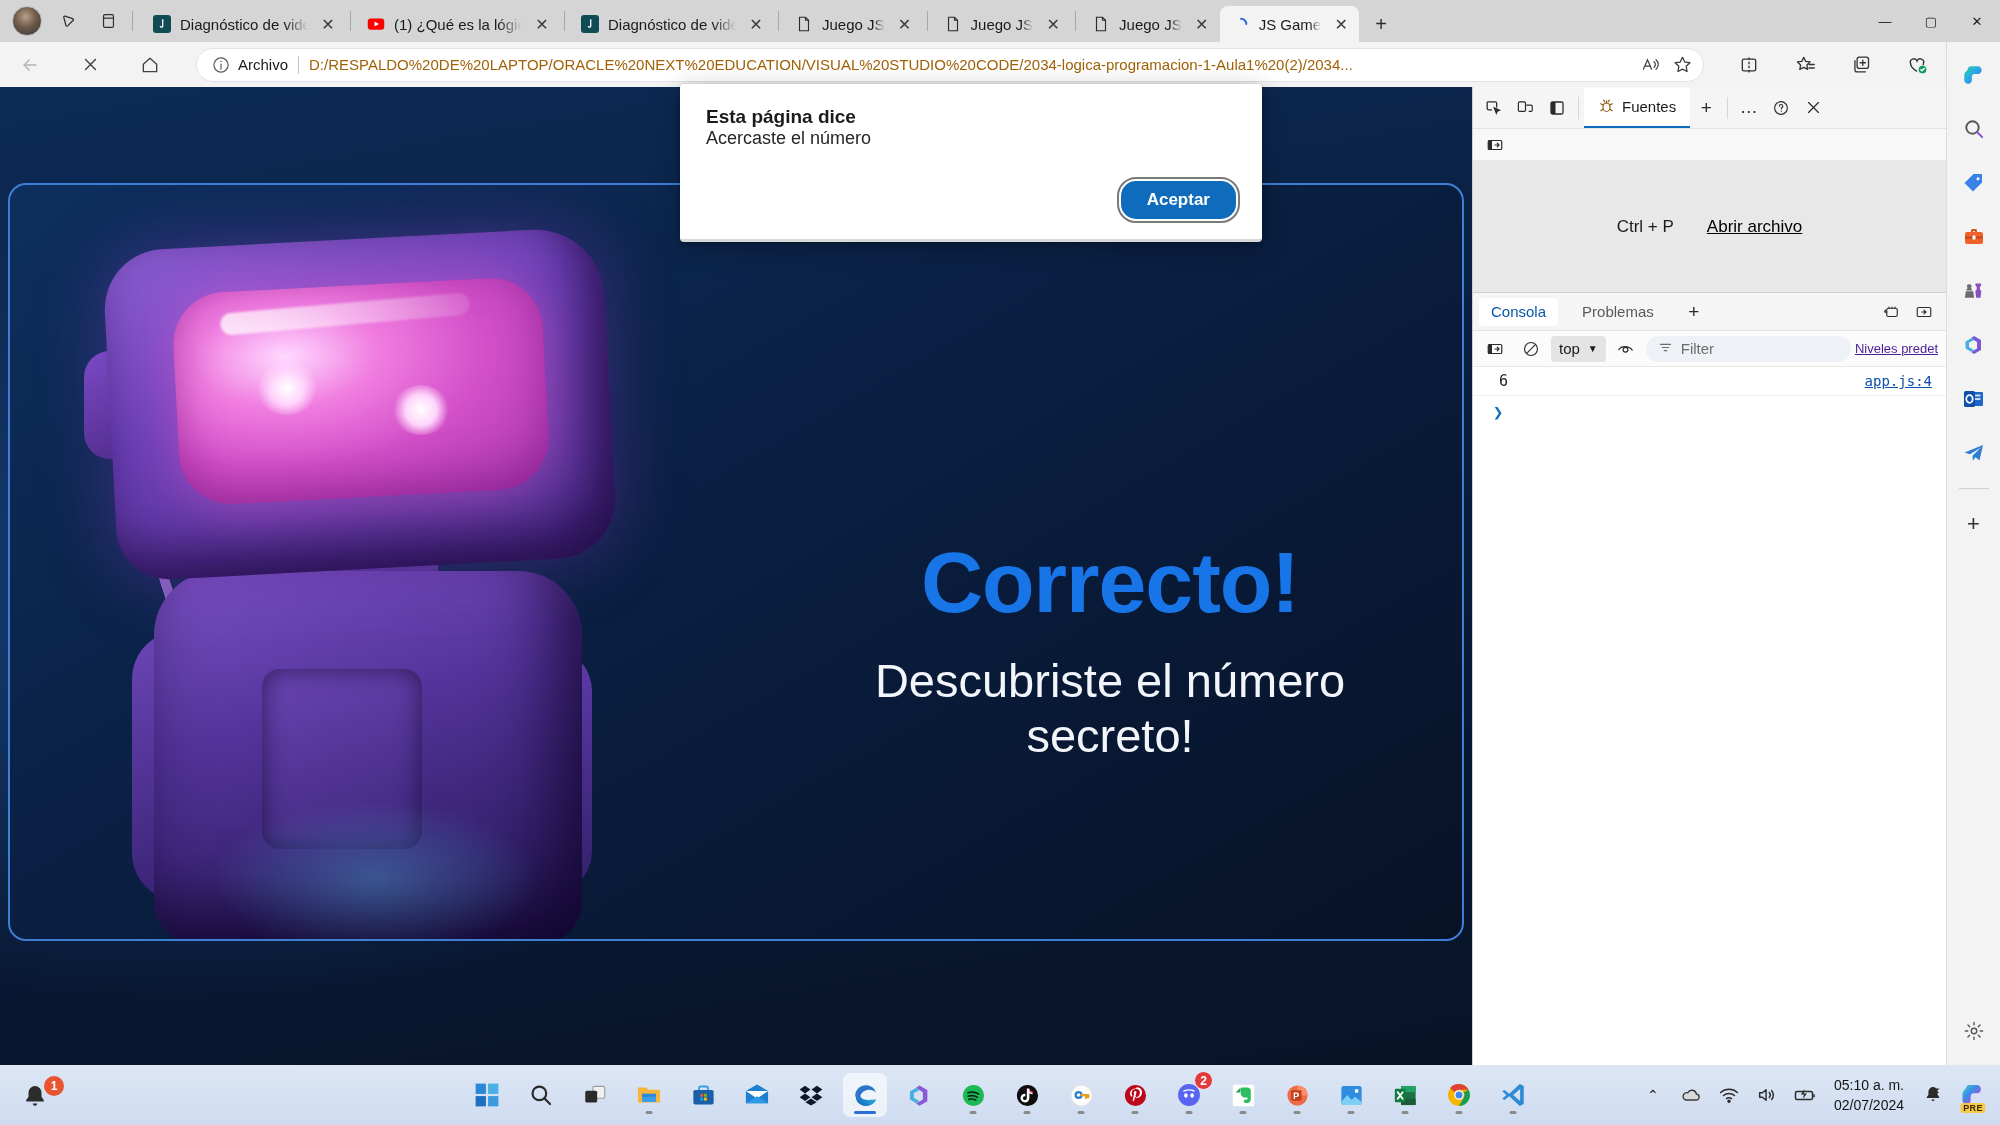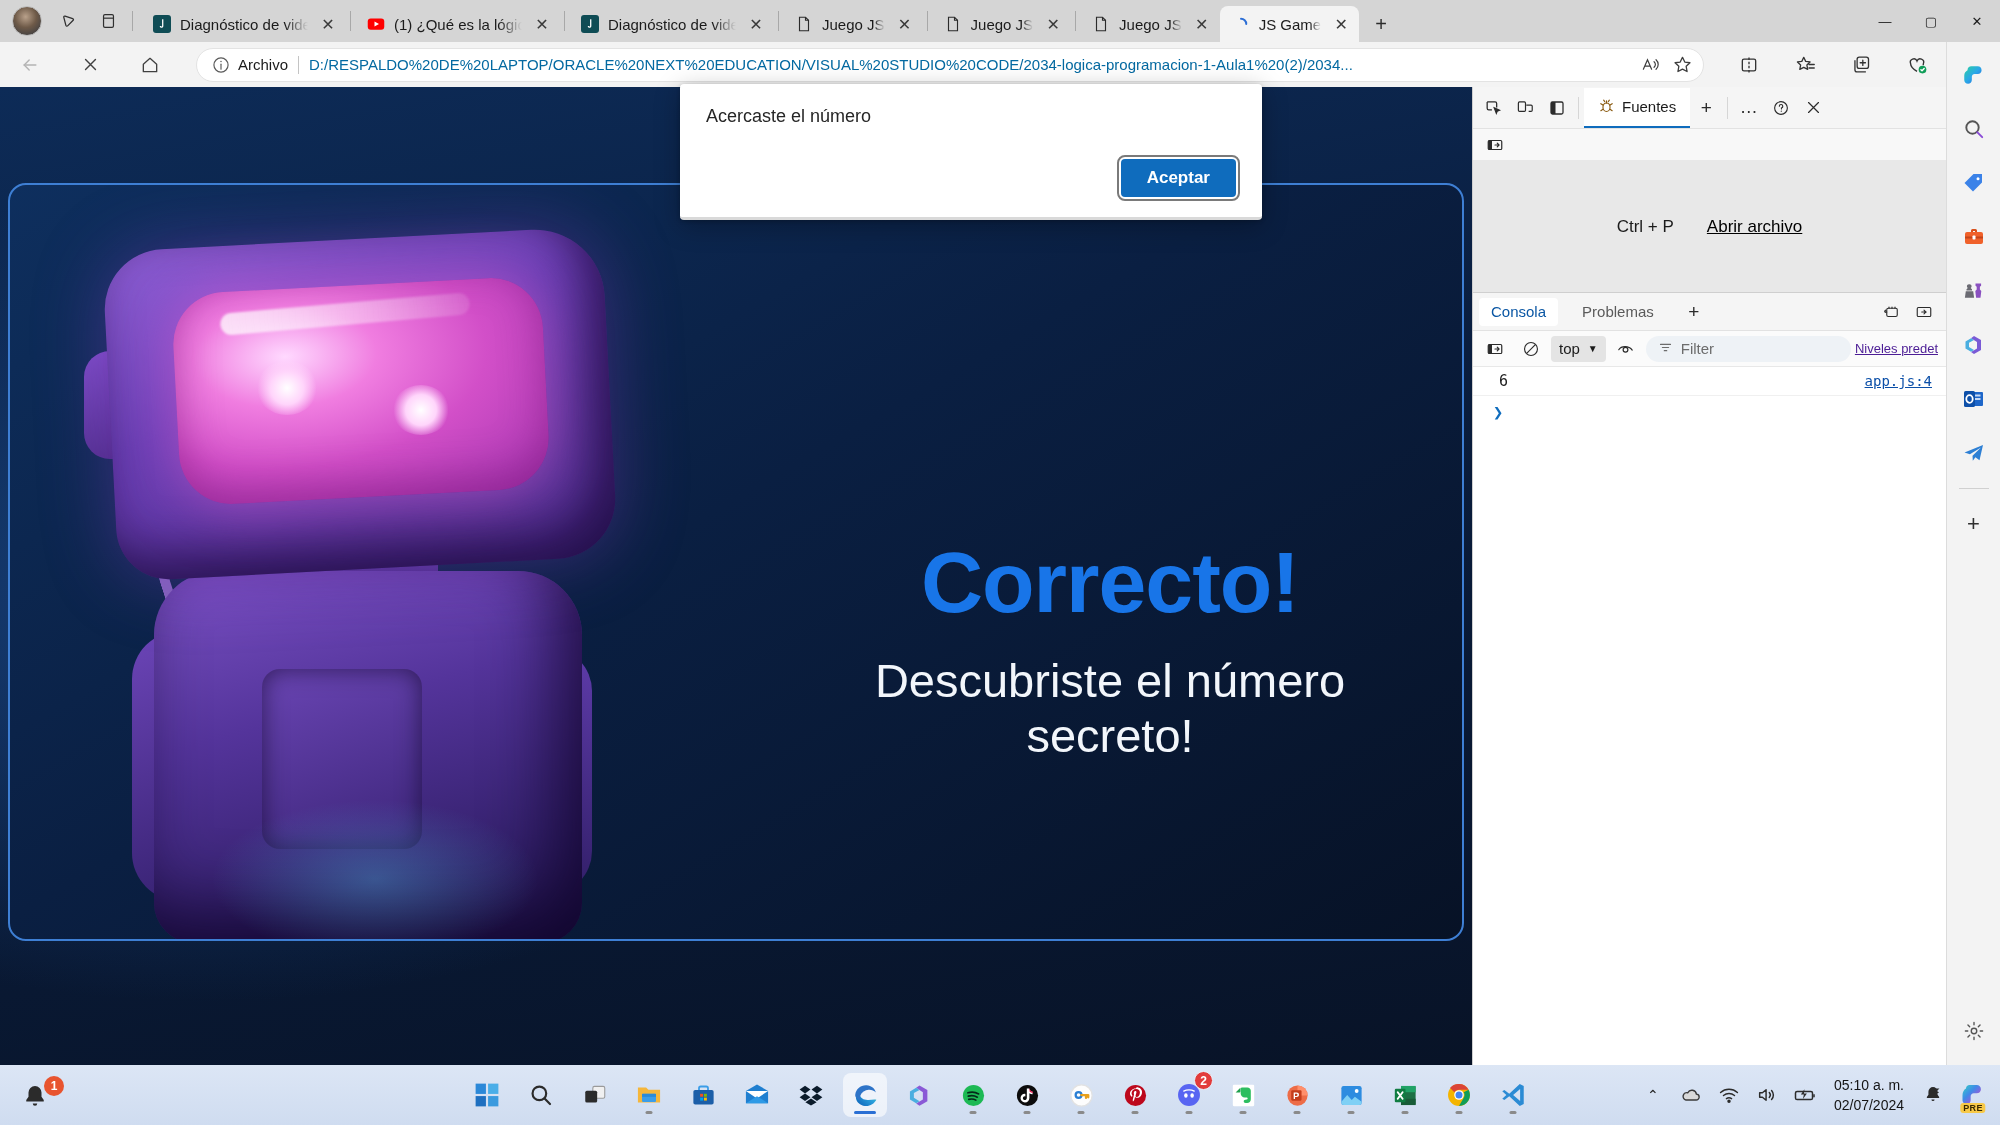--- a/index.html
+++ b/index.html
@@ -79,21 +79,21 @@
   .nav-btn.disabled { color: #b4b4b4; }
   #omnibox {
     flex: 1; height: 34px; background: #ffffff; border-radius: 17px;
     display: flex; align-items: center; padding: 0 6px 0 14px; margin: 0 8px;
     min-width: 0; border: 1px solid #e3e3e3;
   }
   #omnibox-info { width: 20px; height: 20px; flex: none; color: #5a5a5a; display:flex; }
   #omnibox-scheme { font-size: 15px; color: #1a1a1a; margin-left: 7px; flex: none; }
   #omnibox-divider { width: 1px; height: 18px; background: #c4c4c4; margin: 0 10px; flex: none; }
   #omnibox-url {
-    font-size: 15px; color: #0369a1; white-space: nowrap;
+    font-size: 15px; color: #a16207; white-space: nowrap;
     overflow: hidden; flex: 1; min-width: 0;
   }
   .omni-right { display: flex; align-items: center; flex: none; }
   .omni-btn {
     width: 30px; height: 30px; border-radius: 50%; margin-left: 2px;
     display: flex; align-items: center; justify-content: center; color: #3d3d3d; cursor: pointer;
   }
   .tool-btn {
     width: 38px; height: 36px; border-radius: 6px; margin-left: 2px;
     display: flex; align-items: center; justify-content: center; color: #333; cursor: pointer; flex:none;
@@ -189,21 +189,21 @@
     background: #ffffff; border-radius: 4px;
     box-shadow: 0 6px 26px rgba(0,0,0,.28), 0 1px 4px rgba(0,0,0,.22);
     z-index: 40; padding: 22px 26px 20px 26px;
     border-bottom: 3px solid #d9d9d9;
   }
   #js-dialog-title { font-size: 19px; font-weight: 700; color: #1b1b1b; }
   #js-dialog-message { font-size: 18px; color: #262626; }
   #js-dialog-actions { display: flex; justify-content: flex-end; margin-top: 32px; }
   #js-dialog-accept {
     background: #0f6cbd; color: #ffffff; font-size: 17px; font-weight: 700;
-    border: none; border-radius: 4px; padding: 9px 26px; cursor: pointer;
+    border: none; border-radius: 15px; padding: 9px 26px; cursor: pointer;
     outline: 2px solid #7a7a7a; outline-offset: 2px;
     font-family: "Liberation Sans", sans-serif;
   }
 
   
   #devtools {
     position: absolute; left: 1472px; top: 87px; width: 474px; height: 978px;
     background: #ffffff; border-left: 1px solid #cfcfcf;
     display: flex; flex-direction: column;
     font-size: 15px; color: #202020;
@@ -538,20 +538,21 @@
       </div>
 
       <div id="page-text">
         <div id="result-title">Correcto!</div>
         <div id="result-subtitle">Descubriste el número secreto!</div>
       </div>
     </div>
   </div>
 
   <div id="js-dialog">
+    <div id="js-dialog-title">Esta página dice</div>
     <div id="js-dialog-message">Acercaste el número</div>
     <div id="js-dialog-actions">
       <button id="js-dialog-accept">Aceptar</button>
     </div>
   </div>
 
   <div id="devtools">
     <div id="dt-tabbar">
       <div class="dt-icon-btn">
         <svg width="19" height="19" viewBox="0 0 24 24" fill="none" stroke="currentColor" stroke-width="1.6">

